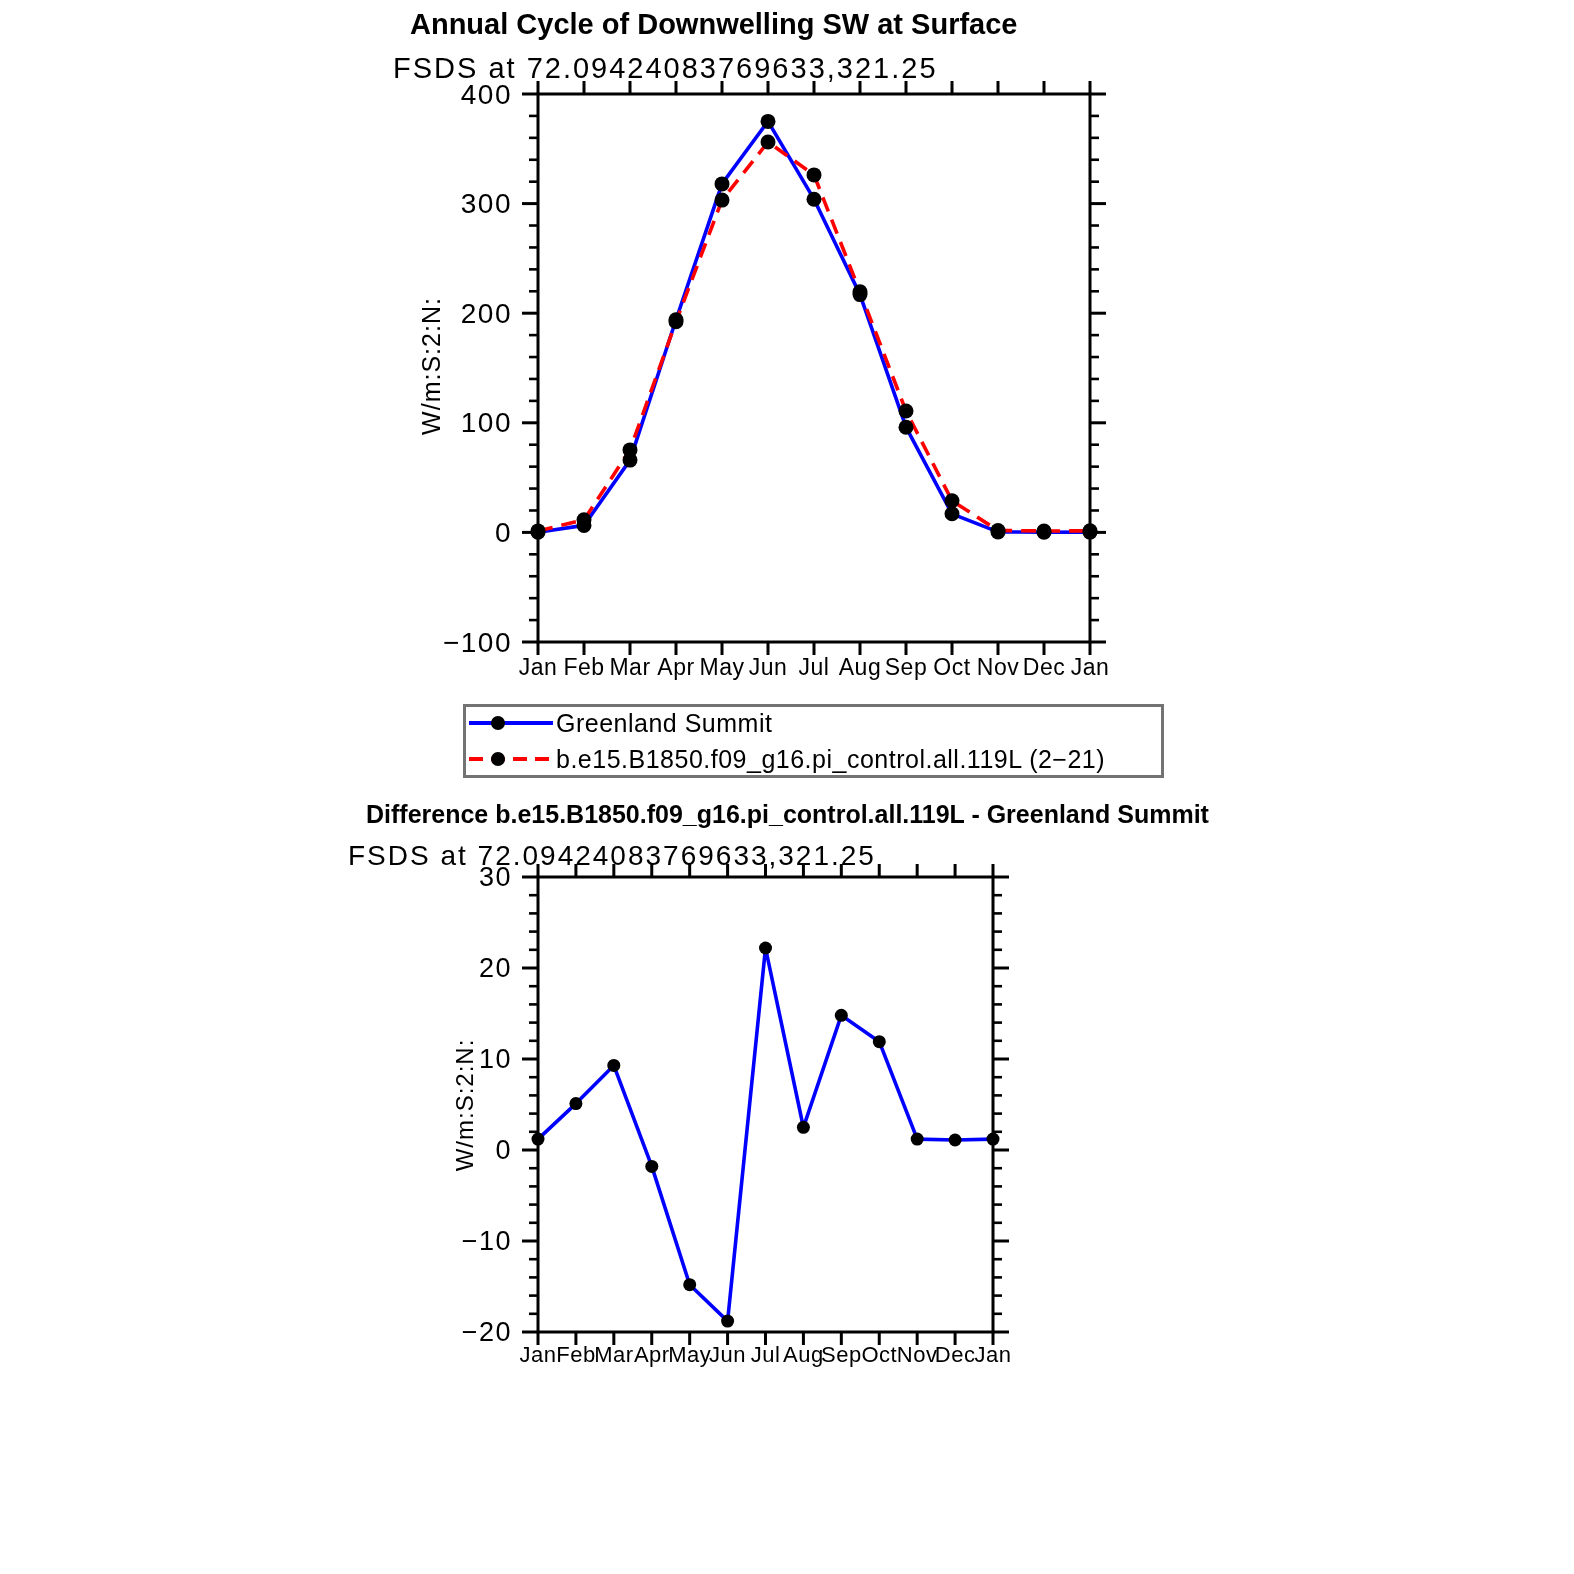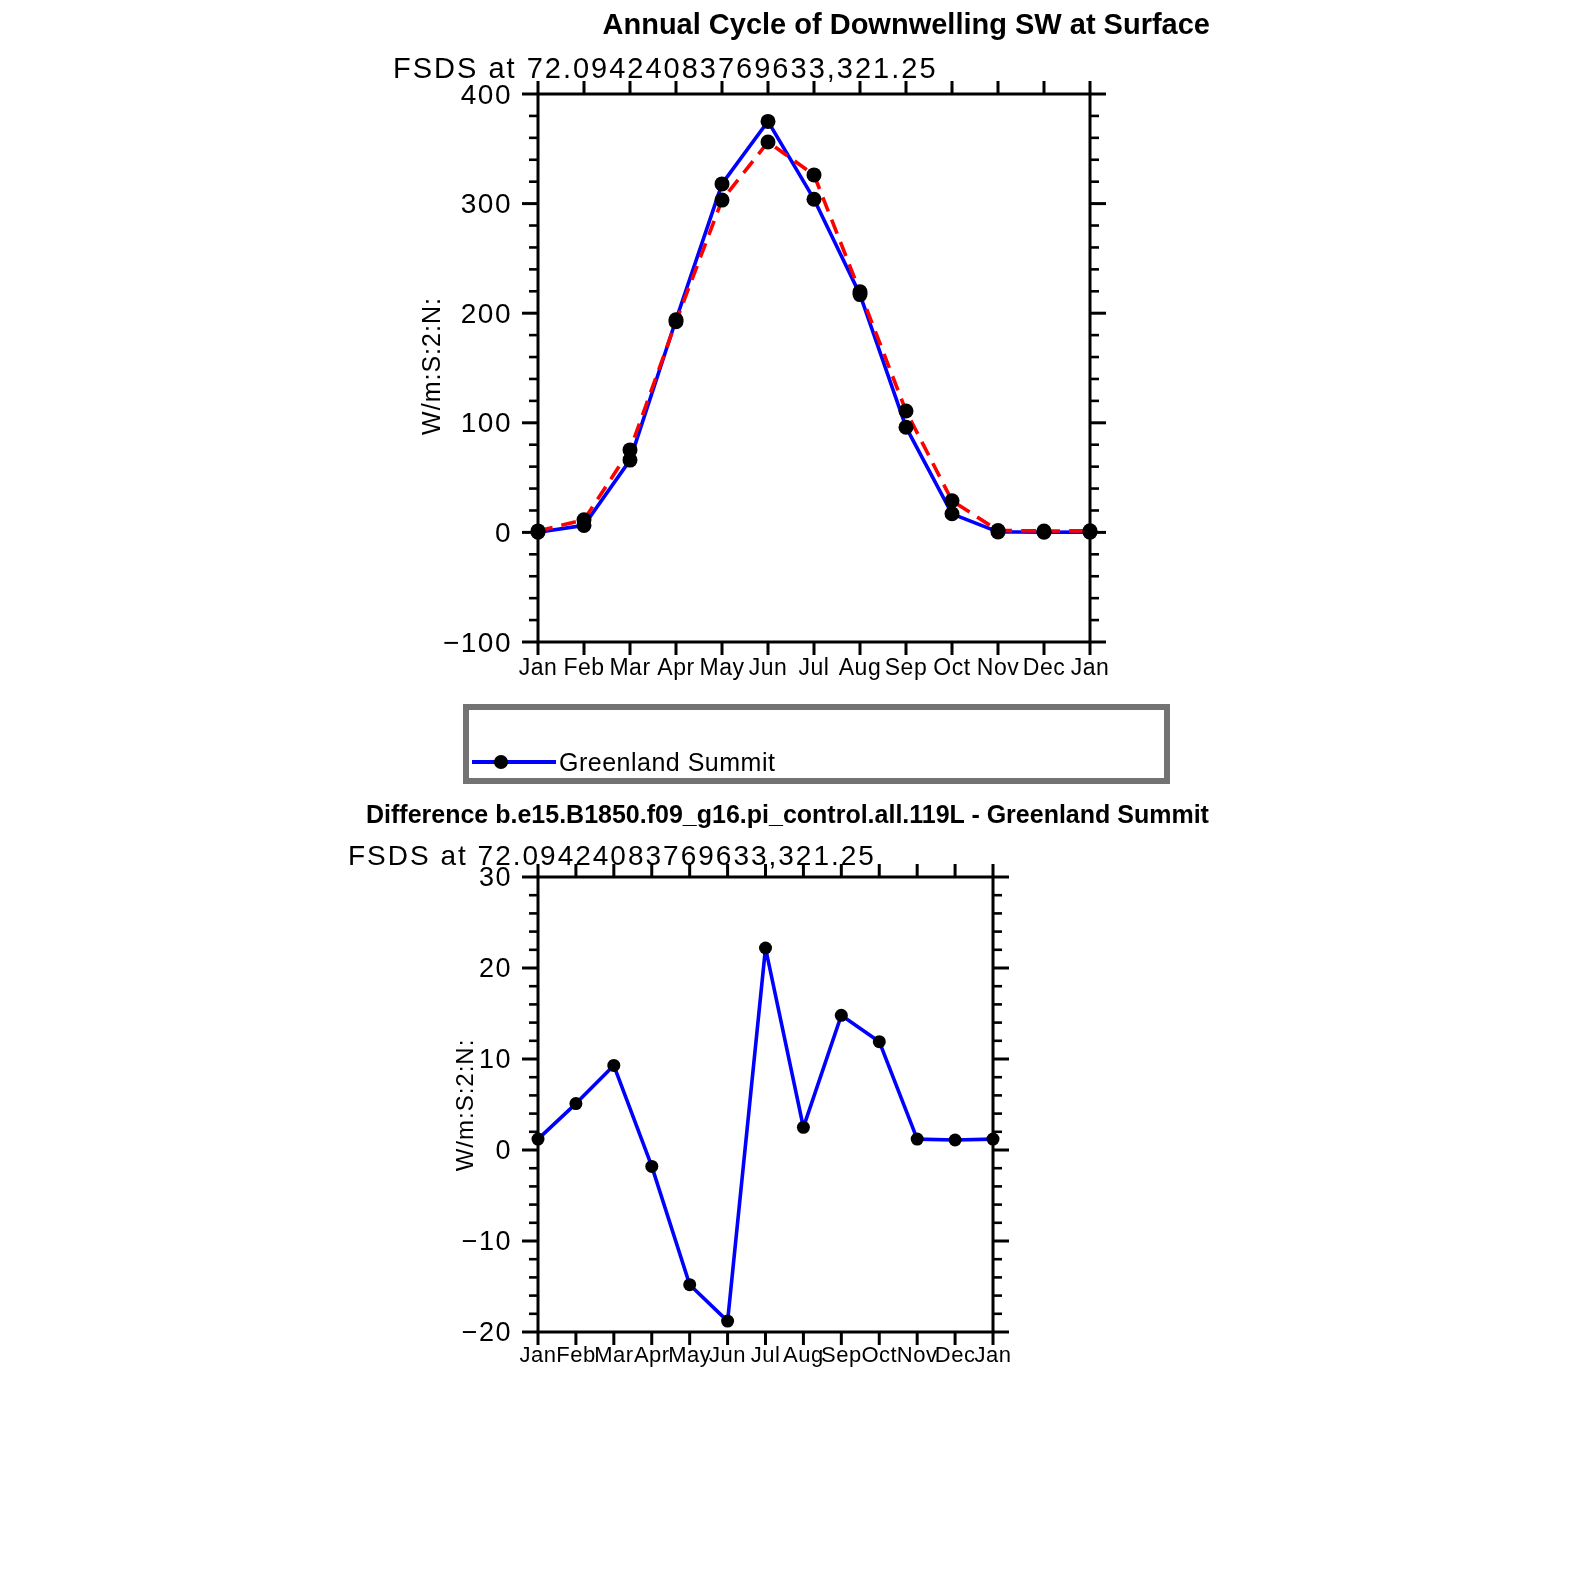--- a/index.html
+++ b/index.html
@@ -2,37 +2,37 @@
 <html><head>
 <meta charset="utf-8">
 <style>
   html,body{margin:0;padding:0;}
   body{
     width:1574px;height:1574px;background:#ffffff;
     font-family:"Liberation Sans","DejaVu Sans",sans-serif;color:#000;
     position:relative;overflow:hidden;
   }
   .abs{position:absolute;}
-  .title{font-weight:bold;text-align:right;white-space:nowrap;}
+  .title{font-weight:bold;text-align:left;white-space:nowrap;}
   .subtitle{font-weight:normal;text-align:left;white-space:nowrap;letter-spacing:2px;}
   .ylab{
     text-align:center;white-space:nowrap;letter-spacing:1px;
     transform:rotate(-90deg);transform-origin:center center;
   }
   #top-title{left:410px;top:8px;width:800px;font-size:29px;}
   #top-subtitle{left:393px;top:52px;width:800px;font-size:29px;}
   #top-ylabel{left:282px;top:351px;width:300px;height:30px;font-size:25px;}
   #bottom-title{left:366px;top:800px;width:800px;font-size:25px;}
   #bottom-subtitle{left:348px;top:840px;width:800px;font-size:28px;}
   #bottom-ylabel{left:316px;top:1090px;width:300px;height:30px;font-size:24px;}
   #chart-svg{left:0;top:0;}
   #legend{
     left:463px;top:704px;width:695px;height:68px;
-    border:6px solid #737373;background:#fff;
-    display:flex;flex-direction:column;justify-content:flex-end;
+    border:3px solid #737373;background:#fff;
+    display:flex;flex-direction:column;justify-content:space-between;
   }
   .legend-row{display:flex;align-items:center;height:32px;}
   .legend-row svg{flex:0 0 auto;display:block;}
   .legend-label{font-size:25px;white-space:nowrap;letter-spacing:0.5px;}
 </style>
 </head>
 <body>
 
 <svg id="chart-svg" class="abs" width="1574" height="1574">
     <g>
@@ -284,17 +284,24 @@
 <div id="top-ylabel" class="abs ylab">W/m:S:2:N:</div>
 
 <div id="legend" class="abs">
   <div class="legend-row">
     <svg width="90" height="30">
       <line x1="3" y1="15" x2="87" y2="15" stroke-width="4" stroke="#0000ff"></line>
       <circle cx="32" cy="15" r="7" fill="#000"></circle>
     </svg>
     <span class="legend-label">Greenland Summit</span>
   </div>
+  <div class="legend-row">
+    <svg width="90" height="30">
+      <line x1="3" y1="15" x2="87" y2="15" stroke-width="4" stroke-dasharray="14,8" stroke="#ff0000"></line>
+      <circle cx="32" cy="15" r="7" fill="#000"></circle>
+    </svg>
+    <span class="legend-label">b.e15.B1850.f09_g16.pi_control.all.119L (2−21)</span>
+  </div>
 </div>
 
 <div id="bottom-title" class="abs title">Difference b.e15.B1850.f09_g16.pi_control.all.119L - Greenland Summit</div>
 <div id="bottom-subtitle" class="abs subtitle">FSDS at 72.09424083769633,321.25</div>
 <div id="bottom-ylabel" class="abs ylab">W/m:S:2:N:</div>
 
 </body></html>

